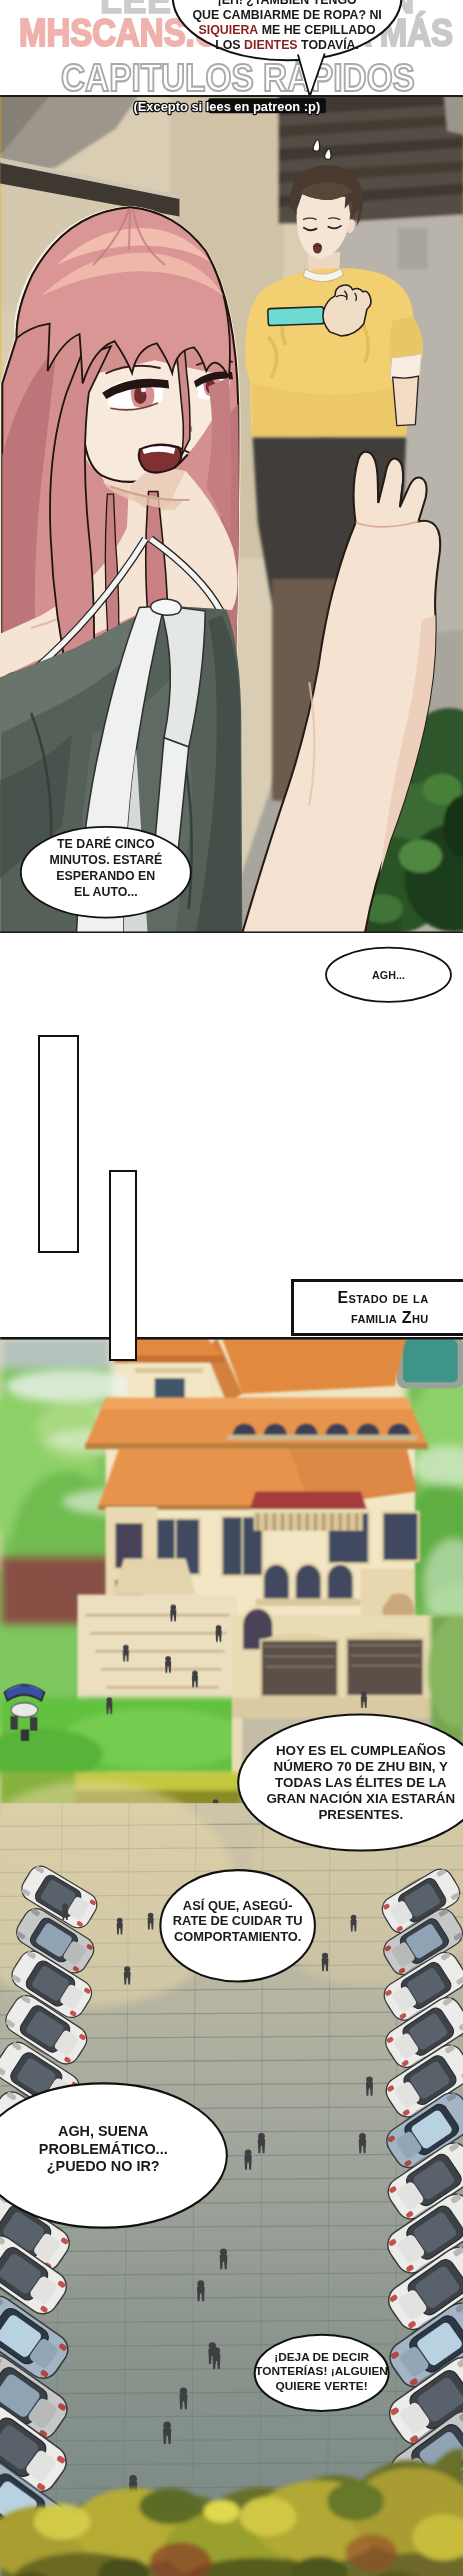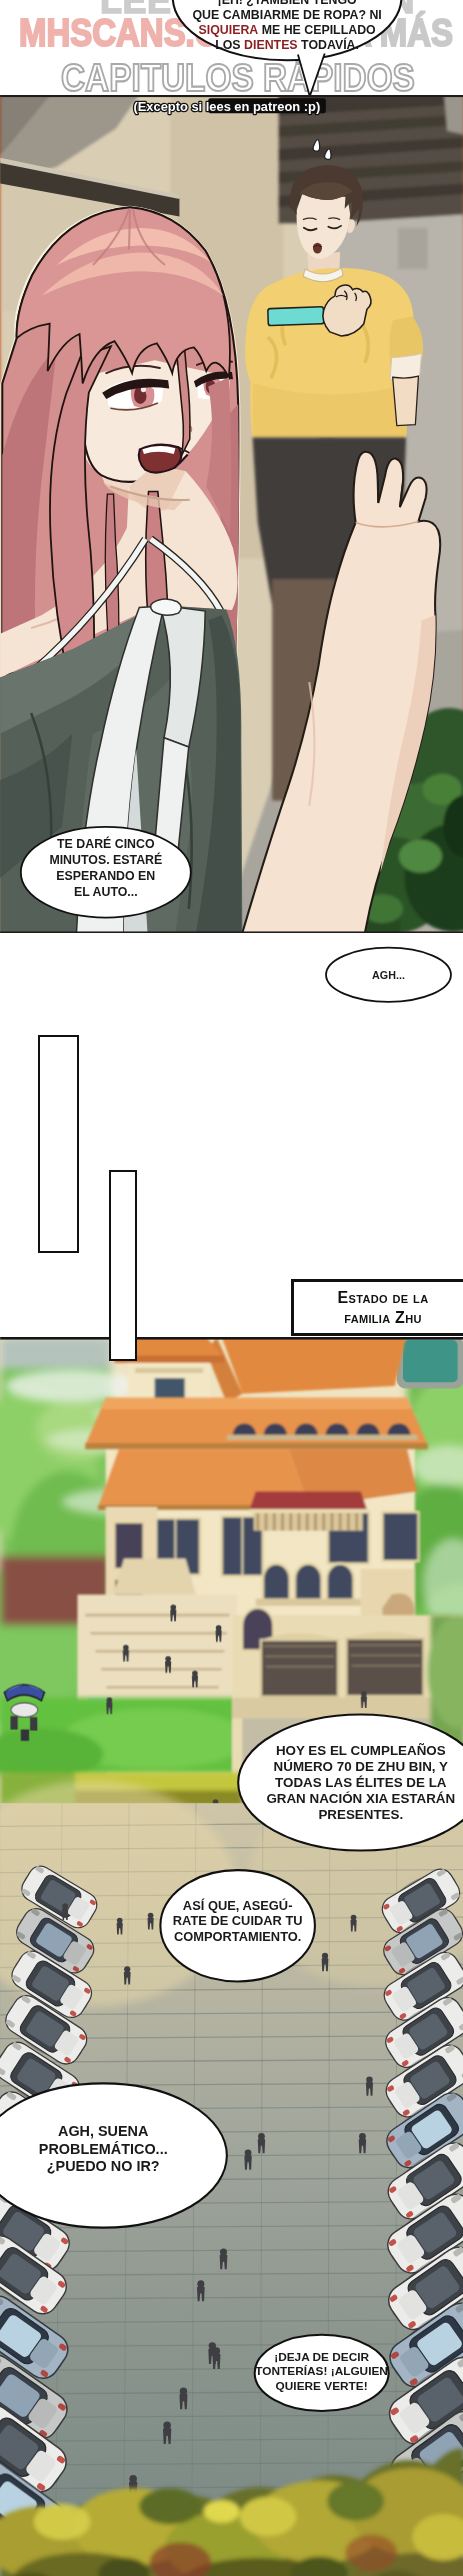--- a/index.html
+++ b/index.html
@@ -23,21 +23,21 @@
     <polygon points="578,104 630,102 601,190" fill="#ffffff"></polygon>
     <polyline points="578,106 601,187 630,104" fill="none" stroke="#111111" stroke-width="3.5"></polyline>
     <g font-family="Liberation Sans" font-size="24" font-weight="bold" fill="#1a1a1a" text-anchor="middle">
       <text x="557" y="8">¡EH! ¿TAMBIÉN TENGO</text>
       <text x="557" y="37">QUE CAMBIARME DE ROPA? NI</text>
       <text x="557" y="66"><tspan fill="#8a1f1f">SIQUIERA</tspan> ME HE CEPILLADO</text>
       <text x="557" y="95">LOS <tspan fill="#8a1f1f">DIENTES</tspan> TODAVÍA.</text>
     </g>
   </svg>
 
-  <div class="abs" style="left:0;top:95px;width:464px;height:838px;background:#c2410c;">
+  <div class="abs" style="left:0;top:95px;width:464px;height:838px;background:#eab308;">
     <svg width="464" height="838" viewBox="0 0 900 1627">
       <defs>
         <filter id="b3" x="-20%" y="-20%" width="140%" height="140%">
             <feGaussianBlur stdDeviation="3"></feGaussianBlur>
           </filter>
         <filter id="b6" x="-20%" y="-20%" width="140%" height="140%">
             <feGaussianBlur stdDeviation="6"></feGaussianBlur>
           </filter>
       </defs>
 
@@ -226,21 +226,21 @@
   <svg class="abs" style="left:319px;top:943px;" width="139" height="64" viewBox="0 0 270 125">
     <ellipse cx="135" cy="62" rx="122" ry="53" fill="#ffffff" stroke="#111111" stroke-width="3.5"></ellipse>
     <text x="135" y="70" font-family="Liberation Sans" font-size="21" font-weight="bold" fill="#1a1a1a" text-anchor="middle">AGH...</text>
   </svg>
 
   <div class="abs" style="left:38px;top:1035px;width:37px;height:214px;background:#ffffff;border:2.6px solid #111111;"></div>
   <div class="abs" style="left:109px;top:1170px;width:24px;height:187px;background:#ffffff;border:2.6px solid #111111;z-index:5;"></div>
 
   <div class="abs" style="left:291px;top:1279px;width:178px;height:51px;background:#ffffff;border:3.1px solid #111111;z-index:4;
        display:flex;align-items:center;justify-content:center;text-align:center;">
-    <div style="font-weight:bold;font-size:16px;color:#111;font-variant:small-caps;line-height:1.22;letter-spacing:0.3px;">Estado de la<br>familia Zhu</div>
+    <div style="font-weight:bold;font-size:16px;color:#111;font-variant:small-caps;line-height:1.22;letter-spacing:0.3px;text-align:right;">Estado de la<br>familia Zhu</div>
   </div>
 
   <div class="abs" style="left:0;top:1337px;width:464px;height:1261px;background:#9aa49b;z-index:3;">
     <svg width="464" height="1261" viewBox="0 0 900 2448">
       <defs>
         <filter id="pb2" x="-30%" y="-30%" width="160%" height="160%">
             <feGaussianBlur stdDeviation="2"></feGaussianBlur>
           </filter>
         <filter id="pb4" x="-30%" y="-30%" width="160%" height="160%">
             <feGaussianBlur stdDeviation="4"></feGaussianBlur>

